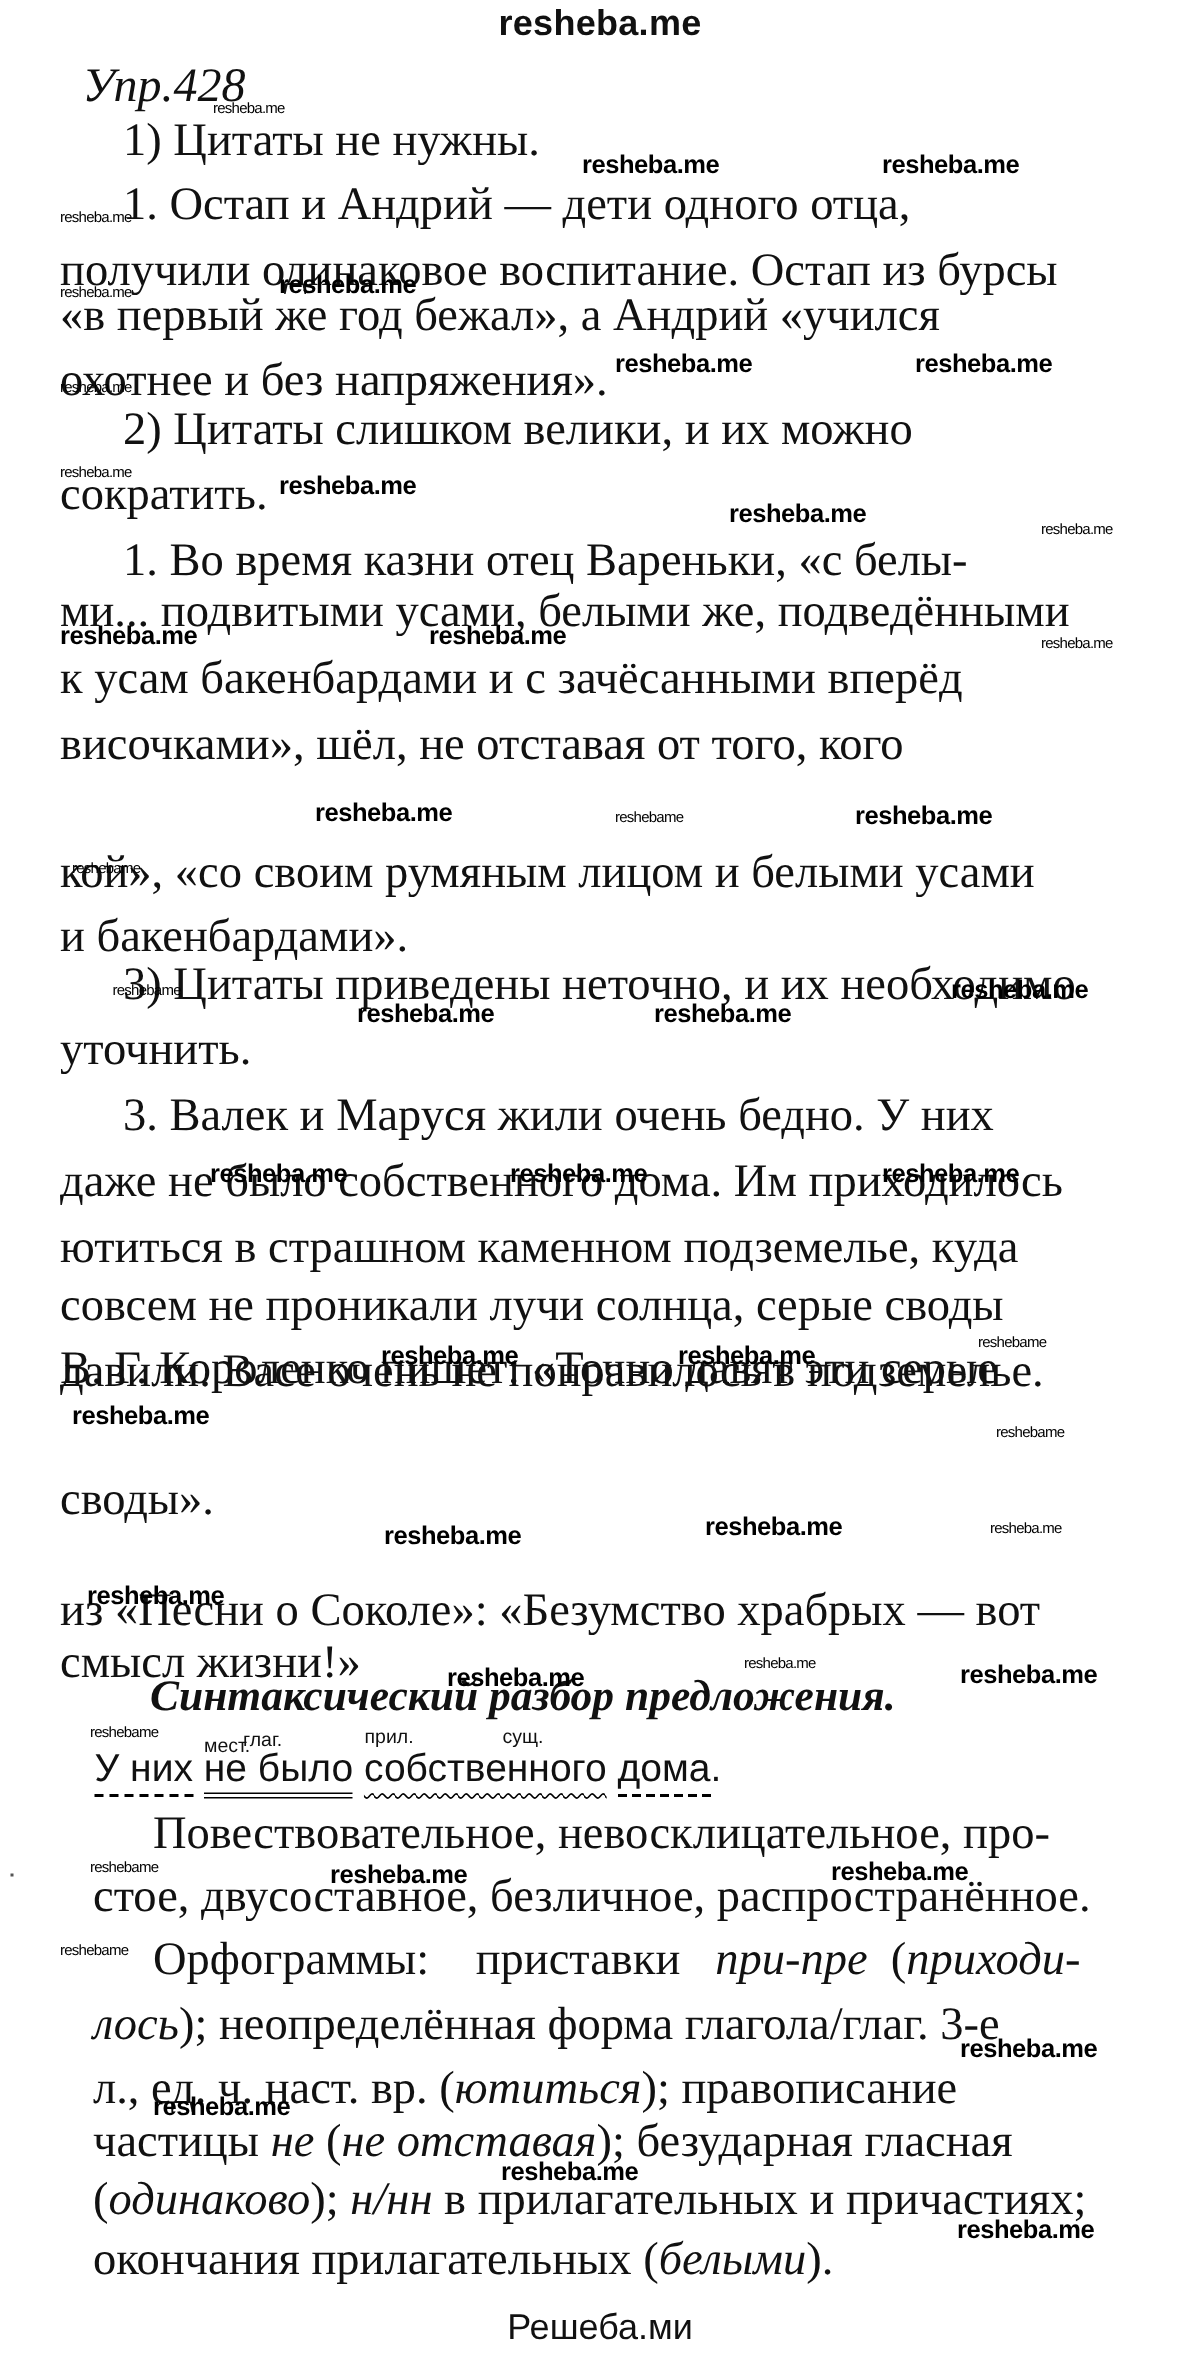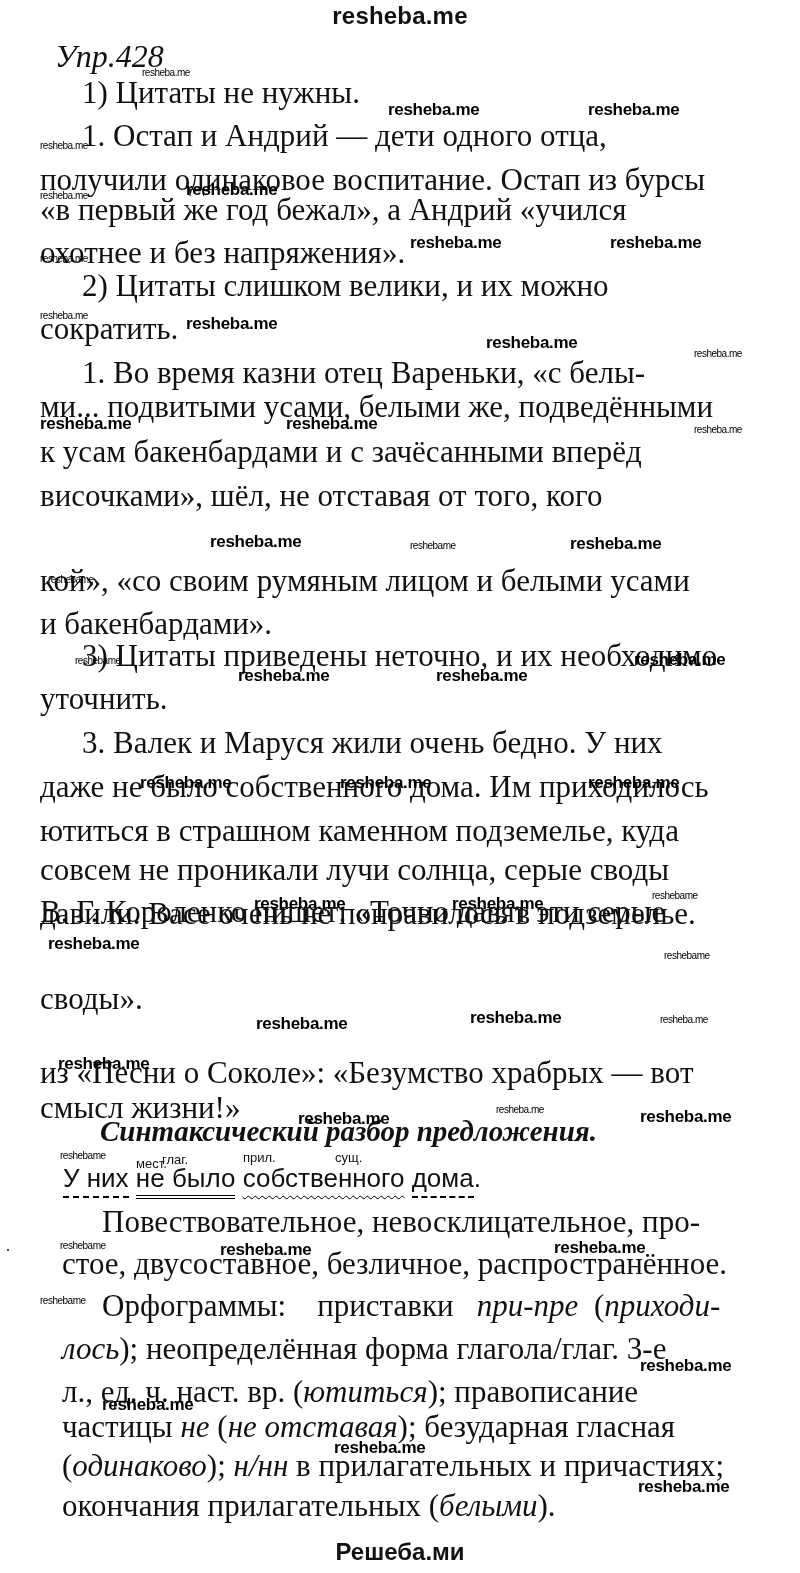--- a/index.html
+++ b/index.html
@@ -1,21 +1,21 @@
 <!DOCTYPE html>
 <html><head>
 <meta charset="utf-8">
 <style>
   html, body { margin: 0; padding: 0; background: #ffffff; }
   body { width: 800px; height: 1573px; position: relative; overflow: hidden; color: #111; }
   .page { position: absolute; left: 0; top: 0; width: 800px; height: 1573px; }
   .site-header { position: absolute; top: 2px; left: 0; width: 800px; text-align: center;
     font-family: "Liberation Sans", sans-serif; font-weight: bold; font-size: 24px; letter-spacing: 0.2px; }
   .footer { position: absolute; top: 1538px; left: 0; width: 800px; text-align: center;
-    font-family: "Liberation Sans", sans-serif; font-weight: bold; font-size: 24px; }
+    font-family: "Liberation Sans", sans-serif; font-weight: normal; font-size: 24px; }
   .ex-title { position: absolute; left: 55px; top: 38px; font-family: "Liberation Serif", serif;
     font-style: italic; font-size: 32px; }
   .line { position: absolute; font-family: "Liberation Serif", serif; font-size: 31px;
     white-space: nowrap; line-height: 1; transform-origin: left top; }
   .justify { display: flex; justify-content: space-between; }
   .wm-big { position: absolute; font-family: "Liberation Sans", sans-serif; font-weight: bold;
     font-size: 17px; color: #000; letter-spacing: -0.3px; }
   .wm-small { position: absolute; font-family: "Liberation Sans", sans-serif;
     font-size: 10px; color: #000; letter-spacing: -0.5px; }
   .section-title { position: absolute; left: 100px; top: 1115px; font-family: "Liberation Serif", serif;

